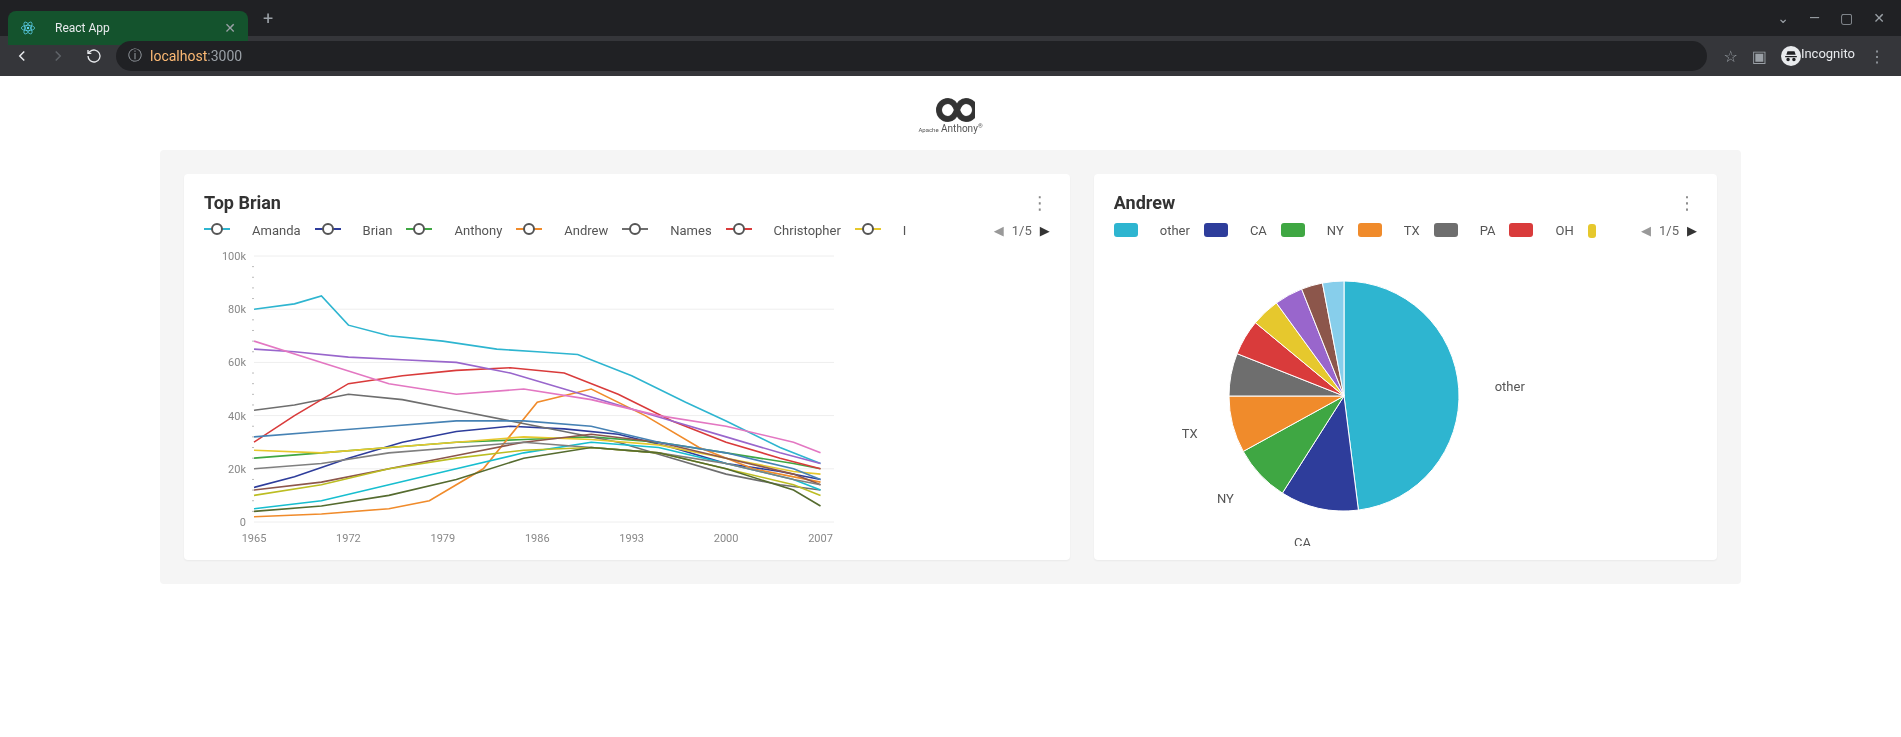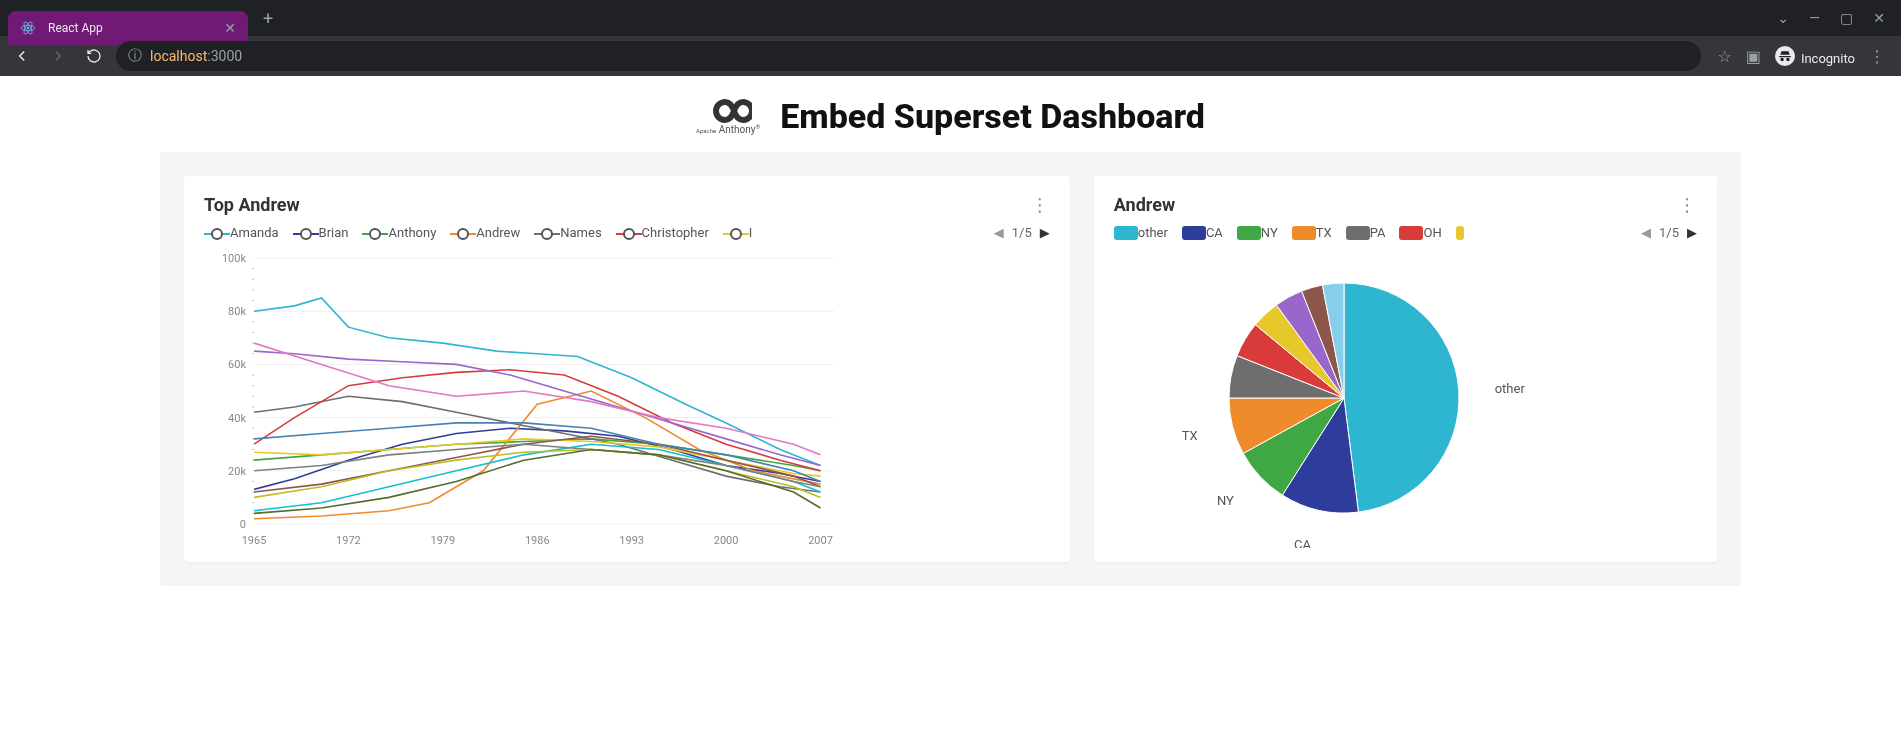--- a/index.html
+++ b/index.html
@@ -1,53 +1,53 @@
 <!DOCTYPE html>
 <html><head>
 <meta charset="utf-8">
 <style>
   * { box-sizing: border-box; margin: 0; padding: 0; }
   body { font-family: -apple-system, BlinkMacSystemFont, "Segoe UI", Roboto, Arial, sans-serif; background: #fff; width: 1901px; }
 
   
   .browser-chrome { background: #202124; color: #e8eaed; }
   .tab-strip { display: flex; align-items: center; height: 36px; background: #202124; padding-left: 8px; }
-  .tab { display: flex; align-items: center; background: #701a75; border-radius: 8px 8px 0 0; height: 34px; padding: 0 12px; margin-top: 19px; min-width: 240px; gap: 12px; }
+  .tab { display: flex; align-items: center; background: #14532d; border-radius: 8px 8px 0 0; height: 34px; padding: 0 12px; margin-top: 19px; min-width: 240px; gap: 19px; }
   .tab .favicon { width: 16px; height: 16px; display:flex; align-items:center; justify-content:center; }
   .tab .title { font-size: 12px; color: #e8eaed; flex: 1; }
   .tab .close { font-size: 14px; color: #9aa0a6; cursor: pointer; }
   .newtab { width: 28px; height: 28px; display:flex; align-items:center; justify-content:center; color:#9aa0a6; font-size:18px; cursor:pointer; margin-left:6px; }
   .window-controls { margin-left:auto; display:flex; gap:20px; padding-right:16px; color:#9aa0a6; }
   .window-controls span { cursor:pointer; font-size:14px; }
 
   .toolbar { display:flex; align-items:center; height:40px; padding: 0 8px; gap:8px; background:#35363a; }
   .nav-btn { width:28px; height:28px; display:flex; align-items:center; justify-content:center; color:#9aa0a6; cursor:pointer; border-radius:50%; }
   .nav-btn.active { color:#e8eaed; }
   .omnibox { flex:1; background:#202124; border-radius:20px; height:30px; display:flex; align-items:center; padding:0 12px; gap:8px; color:#9aa0a6; font-size:14px; }
   .omnibox .url-host { color:#fdba74; }
   .toolbar-right { display:flex; align-items:center; gap:14px; padding: 0 8px; color:#e8eaed; }
-  .incognito-badge { display:flex; align-items:flex-end; gap:6px; font-size:13px; }
+  .incognito-badge { display:flex; align-items:flex-start; font-size:13px; }
   .incog-icon { width:20px; height:20px; border-radius:50%; background:#e8eaed; display:flex; align-items:center; justify-content:center; }
 
   
   .page { background:#fff; }
   .page-header { display:flex; align-items:center; justify-content:center; gap:20px; padding: 20px 0 16px; }
   .logo-wrap { display:flex; flex-direction:column; align-items:center; }
   .page-title { font-size: 34px; font-weight: 800; color:#111; }
 
   .dashboard { background:#f5f5f5; margin: 0 160px; padding: 24px; display:flex; gap:24px; border-radius:4px; }
   .card { background:#fff; border-radius:4px; box-shadow: 0 1px 2px rgba(0,0,0,0.05); padding: 18px 20px 14px; display:flex; flex-direction:column; }
   .card.left { flex: 1.45; }
   .card.right { flex: 1; }
   .card-header { display:flex; align-items:center; justify-content:space-between; margin-bottom:10px; }
   .card-title { font-size:18px; font-weight:700; color:#333; }
   .kebab { color:#888; cursor:pointer; font-size:18px; letter-spacing:1px; }
 
   .legend-row { display:flex; align-items:center; gap:14px; font-size:13px; color:#555; margin-bottom:8px; flex-wrap:nowrap; }
-  .legend-item { display:flex; align-items:flex-end; gap:0; white-space:nowrap; }
+  .legend-item { display:flex; align-items:flex-start; gap:22px; white-space:nowrap; }
   .legend-line-glyph { width:26px; height:12px; position:relative; }
   .legend-line-glyph::before { content:""; position:absolute; top:50%; left:0; right:0; height:2px; transform:translateY(-50%); }
   .legend-line-glyph::after { content:""; position:absolute; top:50%; left:50%; width:8px; height:8px; border:2px solid; border-radius:50%; background:#fff; transform:translate(-50%,-50%); }
   .legend-box { width:24px; height:14px; border-radius:3px; }
   .legend-pager { margin-left:auto; display:flex; align-items:center; gap:8px; color:#666; font-size:13px; }
   .pager-arrow { cursor:pointer; color:#999; }
   .pager-arrow.enabled { color:#333; }
 
   .chart-body { position:relative; flex:1; }
   svg { display:block; }
@@ -122,28 +122,27 @@
 
 <div class="page">
   <div class="page-header">
     <div class="logo-wrap">
       <svg width="48" height="28" viewBox="0 0 48 28">
         <path d="M12 14c0-5 4-9 9-9 4 0 7 3 9 9 2 6 5 9 9 9 5 0 9-4 9-9s-4-9-9-9c-4 0-7 3-9 9-2 6-5 9-9 9-5 0-9-4-9-9z" fill="none" stroke="#484848" stroke-width="6" stroke-linecap="round"></path>
         <path d="M12 14c0-5 4-9 9-9 4 0 7 3 9 9 2 6 5 9 9 9 5 0 9-4 9-9s-4-9-9-9c-4 0-7 3-9 9-2 6-5 9-9 9-5 0-9-4-9-9z" fill="none" stroke="#333" stroke-width="5"></path>
       </svg>
       <div style="font-size:10px;color:#555;margin-top:-2px;"><span style="font-size:6px;">Apache</span> <span>Anthony</span><sup style="font-size:6px;">®</sup></div>
     </div>
-    <h1 class="page-title">Embed Superset Dashboard</h1>
   </div>
 
   <div class="dashboard">
 
     <div class="card left">
       <div class="card-header">
-        <div class="card-title">Top Andrew</div>
+        <div class="card-title">Top Brian</div>
         <div class="kebab">⋮</div>
       </div>
       <div class="legend-row" id="legend-lines">
 
       <span class="legend-item">
             <span class="legend-line-glyph" style="--c: #2EB5D0;">
               <svg width="26" height="12">
                 <line x1="0" y1="6" x2="26" y2="6" stroke="#2EB5D0" stroke-width="2"></line>
                 <circle cx="13" cy="6" r="4" fill="#fff" stroke="#2EB5D0" stroke-width="2"></circle>
               </svg>

